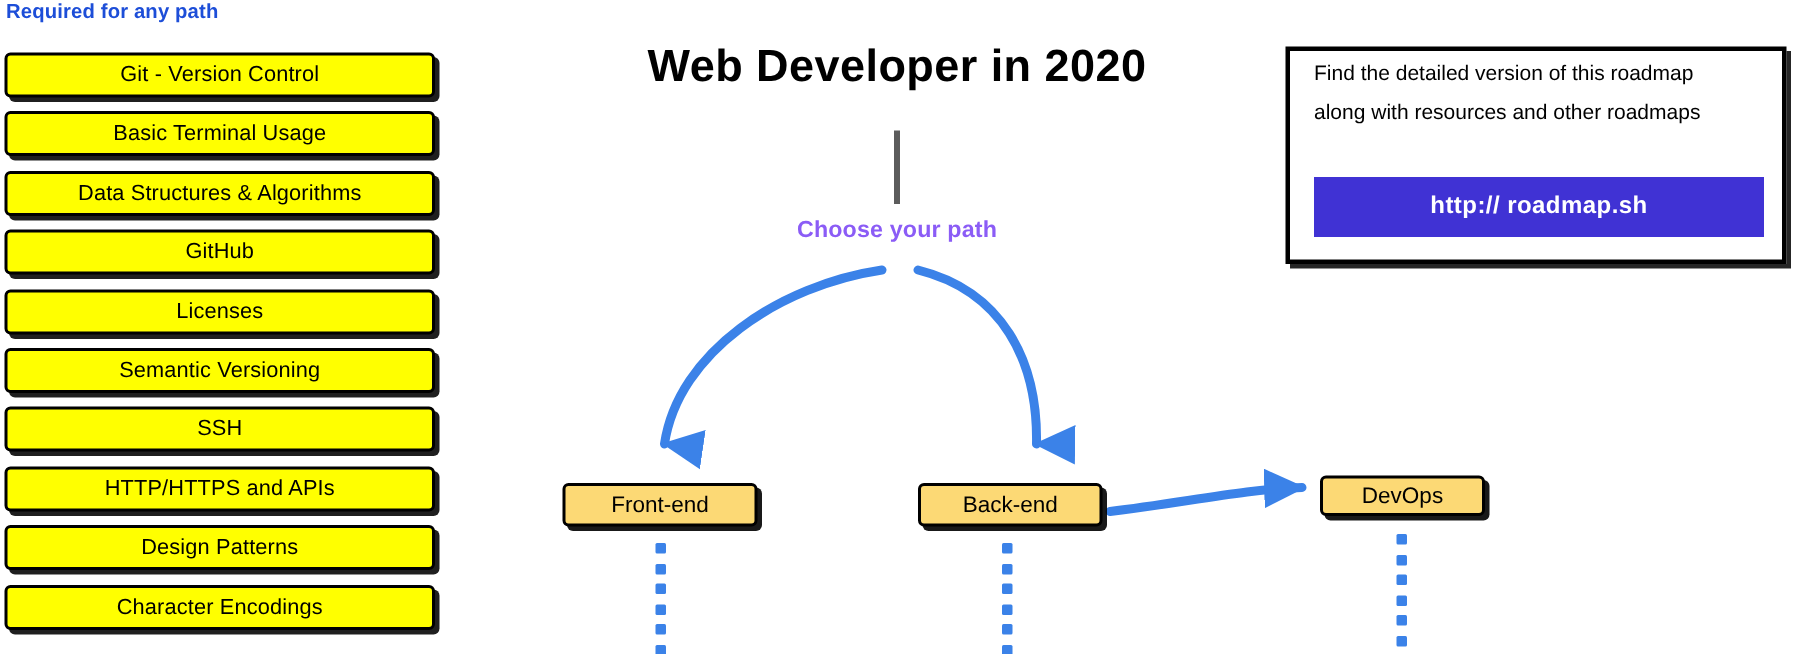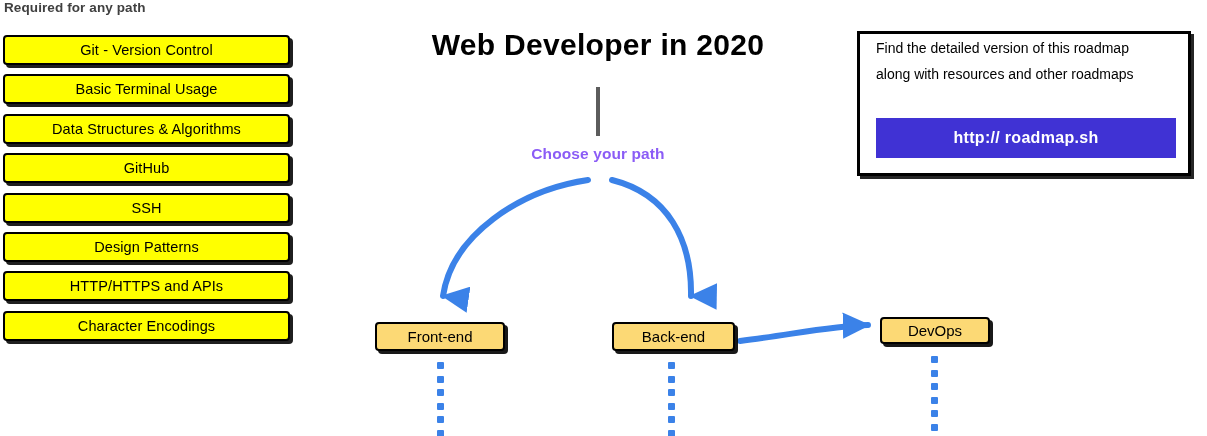--- a/index.html
+++ b/index.html
@@ -23,21 +23,21 @@
     top: 0px;
     width: 300px;
     height: 436px;
   }
   #required-heading {
     position: absolute;
     left: 4px;
     top: 0px;
     font-size: 13.5px;
     font-weight: bold;
-    color: #404040;
+    color: #1d4ed8;
     letter-spacing: 0.1px;
     white-space: nowrap;
   }
   #required-list {
     position: absolute;
     left: 3px;
     top: 35px;
     width: 287px;
   }
   .req-item {
@@ -200,27 +200,33 @@
     <div class="req-item">
       <span class="req-item-label">Basic Terminal Usage</span>
     </div>
     <div class="req-item">
       <span class="req-item-label">Data Structures &amp; Algorithms</span>
     </div>
     <div class="req-item">
       <span class="req-item-label">GitHub</span>
     </div>
     <div class="req-item">
+      <span class="req-item-label">Licenses</span>
+    </div>
+    <div class="req-item">
+      <span class="req-item-label">Semantic Versioning</span>
+    </div>
+    <div class="req-item">
       <span class="req-item-label">SSH</span>
     </div>
     <div class="req-item">
+      <span class="req-item-label">HTTP/HTTPS and APIs</span>
+    </div>
+    <div class="req-item">
       <span class="req-item-label">Design Patterns</span>
-    </div>
-    <div class="req-item">
-      <span class="req-item-label">HTTP/HTTPS and APIs</span>
     </div>
     <div class="req-item">
       <span class="req-item-label">Character Encodings</span>
     </div>
 
   </div>
 </div>
 
 <div id="main-title">Web Developer in 2020</div>
 <div id="title-stem"></div>

